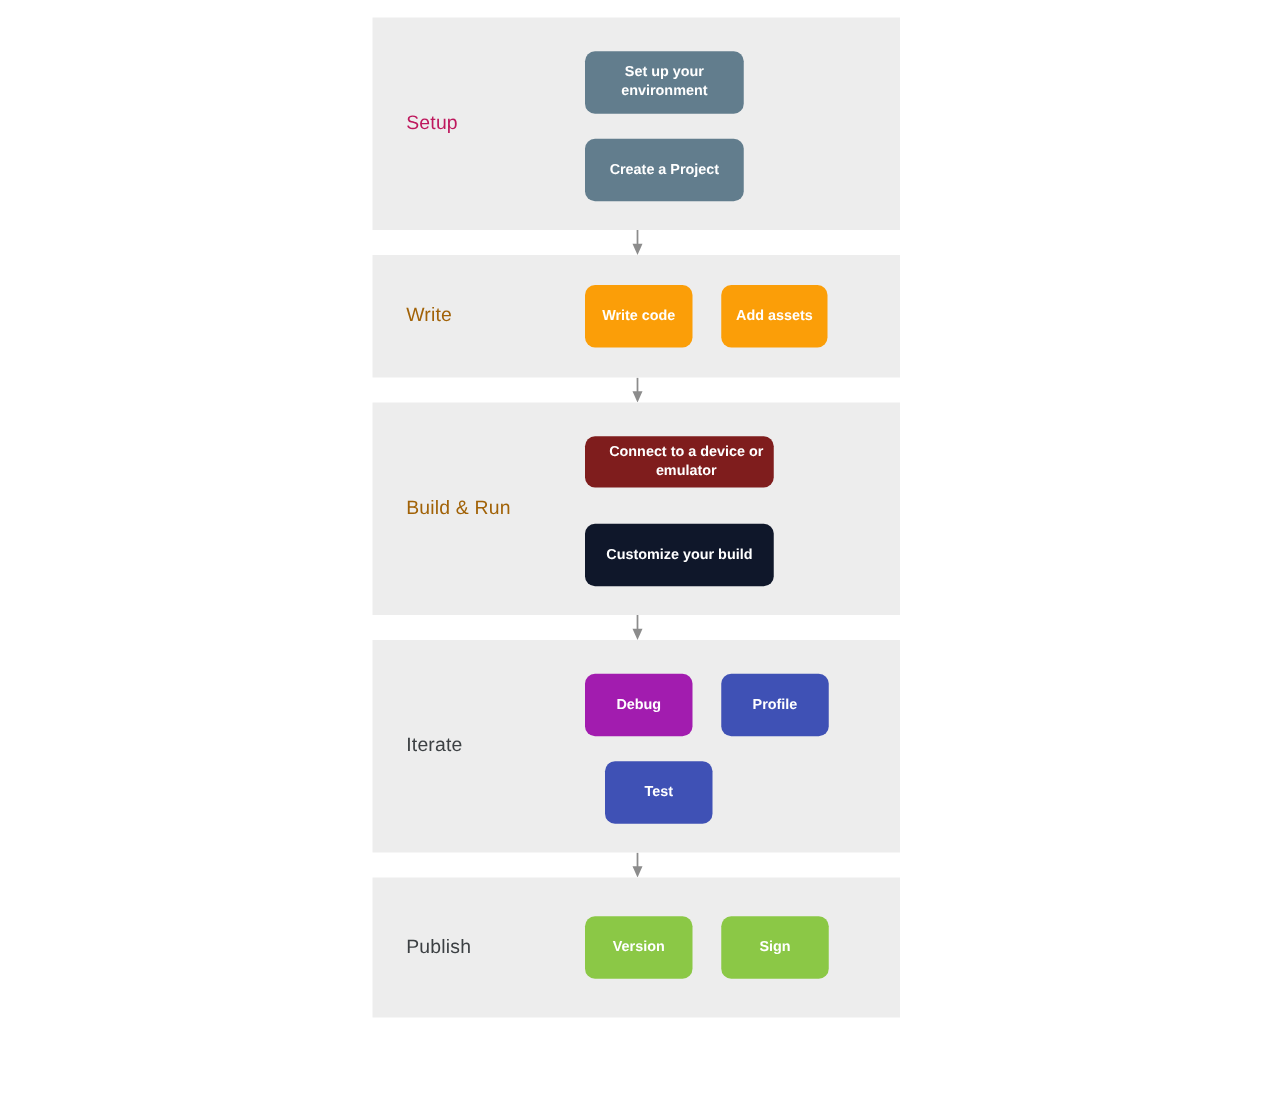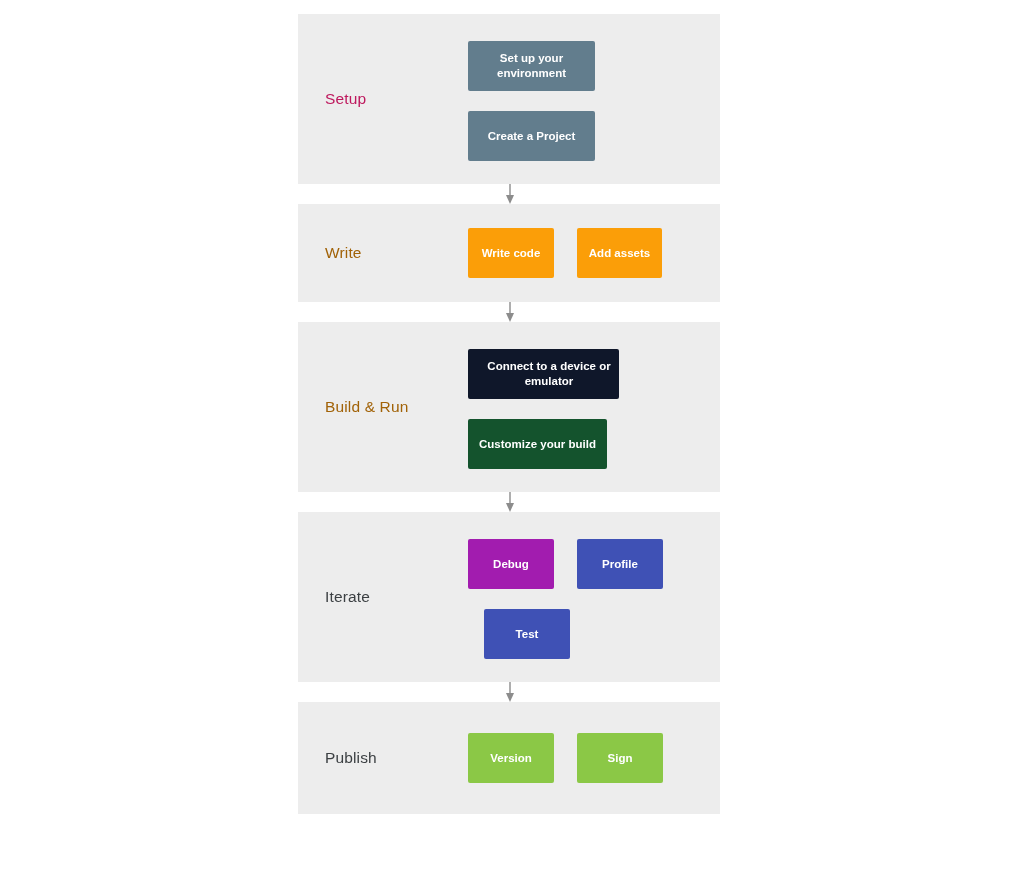--- a/index.html
+++ b/index.html
@@ -52,21 +52,21 @@
   .task-box {
     position: absolute;
     display: flex;
     align-items: center;
     justify-content: center;
     text-align: center;
     color: #ffffff;
     font-size: 11.5px;
     font-weight: bold;
     line-height: 1.3;
-    border-radius: 2px;
+    border-radius: 8px;
     box-sizing: border-box;
     padding: 2px 4px;
   }
 
   .connector {
     position: absolute;
     left: 502px;
     width: 16px;
   }
   .connector svg {
@@ -113,22 +113,22 @@
     <div class="stage-row" style="top: 204px; height: 98px; background: rgb(237, 237, 237);">
       <div class="stage-label" style="color: #a16207;">Write</div>
       <div class="stage-tasks">
         <div class="task-box" style="left: 0px; top: 24px; width: 86px; height: 50px; background: rgb(251, 158, 8);">Write code</div>
         <div class="task-box" style="left: 109px; top: 24px; width: 85px; height: 50px; background: rgb(251, 158, 8);">Add assets</div>
       </div>
     </div>
     <div class="stage-row" style="top: 322px; height: 170px; background: rgb(237, 237, 237);">
       <div class="stage-label" style="color: #a16207;">Build &amp; Run</div>
       <div class="stage-tasks">
-        <div class="task-box" style="left: 0px; top: 27px; width: 151px; height: 50px; background: #0f172a; padding-left: 15px;">Connect to a device or emulator</div>
-        <div class="task-box" style="left: 0px; top: 97px; width: 139px; height: 50px; background: #14532d;">Customize your build</div>
+        <div class="task-box" style="left: 0px; top: 27px; width: 151px; height: 41px; background: #7f1d1d; padding-left: 15px;">Connect to a device or emulator</div>
+        <div class="task-box" style="left: 0px; top: 97px; width: 151px; height: 50px; background: #0f172a;">Customize your build</div>
       </div>
     </div>
     <div class="stage-row" style="top: 512px; height: 170px; background: rgb(237, 237, 237);">
       <div class="stage-label" style="color: rgb(60, 64, 67);">Iterate</div>
       <div class="stage-tasks">
         <div class="task-box" style="left: 0px; top: 27px; width: 86px; height: 50px; background: #a21caf;">Debug</div>
         <div class="task-box" style="left: 109px; top: 27px; width: 86px; height: 50px; background: rgb(63, 81, 181);">Profile</div>
         <div class="task-box" style="left: 16px; top: 97px; width: 86px; height: 50px; background: rgb(63, 81, 181);">Test</div>
       </div>
     </div>

